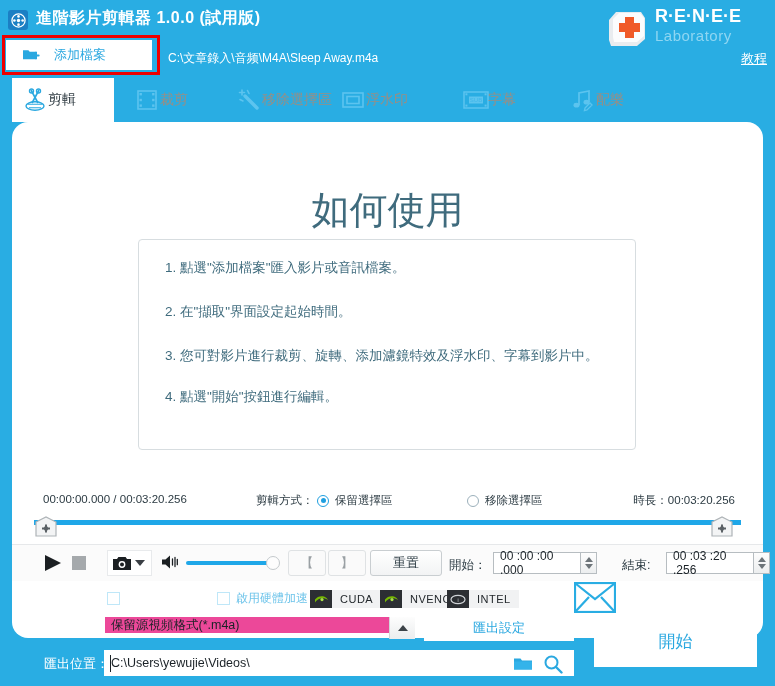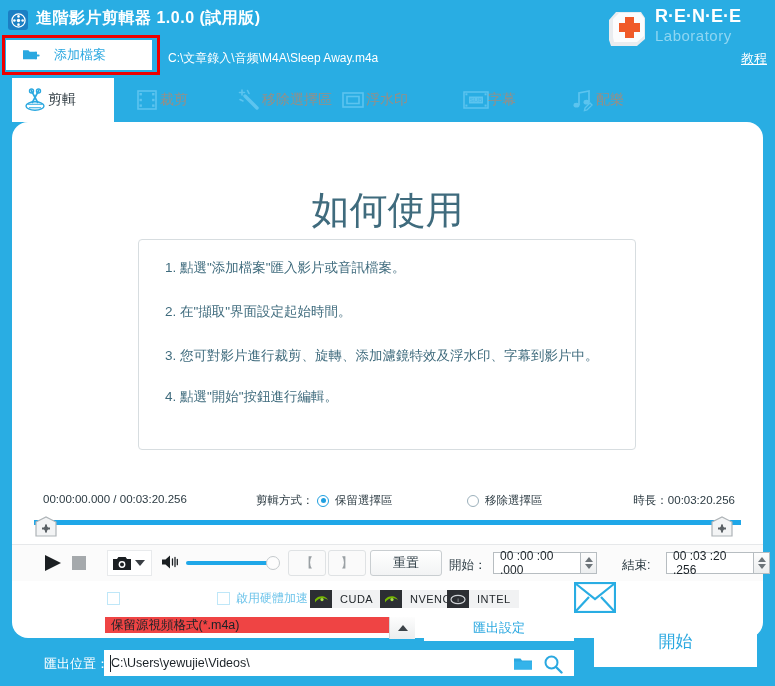--- a/index.html
+++ b/index.html
@@ -169,21 +169,21 @@
   }
   .badge .blb {
     height:18px; background:#f1f2f3; padding:0 8px; font-size:11px; color:#23282c;
     display:flex; align-items:center; letter-spacing:0.5px;
   }
   .bd1 { left:310px; } .bd2 { left:380px; } .bd3 { left:447px; }
 
   
   .exp-lb1 { position:absolute; left:44px; top:621px; font-size:13px; color:#ffffff; }
   .fmt-box {
-    position:absolute; left:104px; top:616px; width:312px; height:18px; background:#ef4444;
+    position:absolute; left:104px; top:616px; width:312px; height:18px; background:#ec4899;
     border:1px solid #ffffff; display:flex; align-items:center; cursor:pointer;
   }
   .fmt-text { margin-left:6px; font-size:12.5px; color:#1b2227; white-space:nowrap; }
   .fmt-arrow {
     position:absolute; right:0; top:0; width:26px; height:22px; background:linear-gradient(#fdfdfd,#ebedee);
     border-left:1px solid #d2d6d9; display:flex; align-items:center; justify-content:center;
   }
   .fmt-arrow i { width:0;height:0;border-left:5px solid transparent;border-right:5px solid transparent;border-bottom:6px solid #3c4348; }
   .expset-btn {
     position:absolute; left:424px; top:615px; width:150px; height:26px; background:#ffffff;

